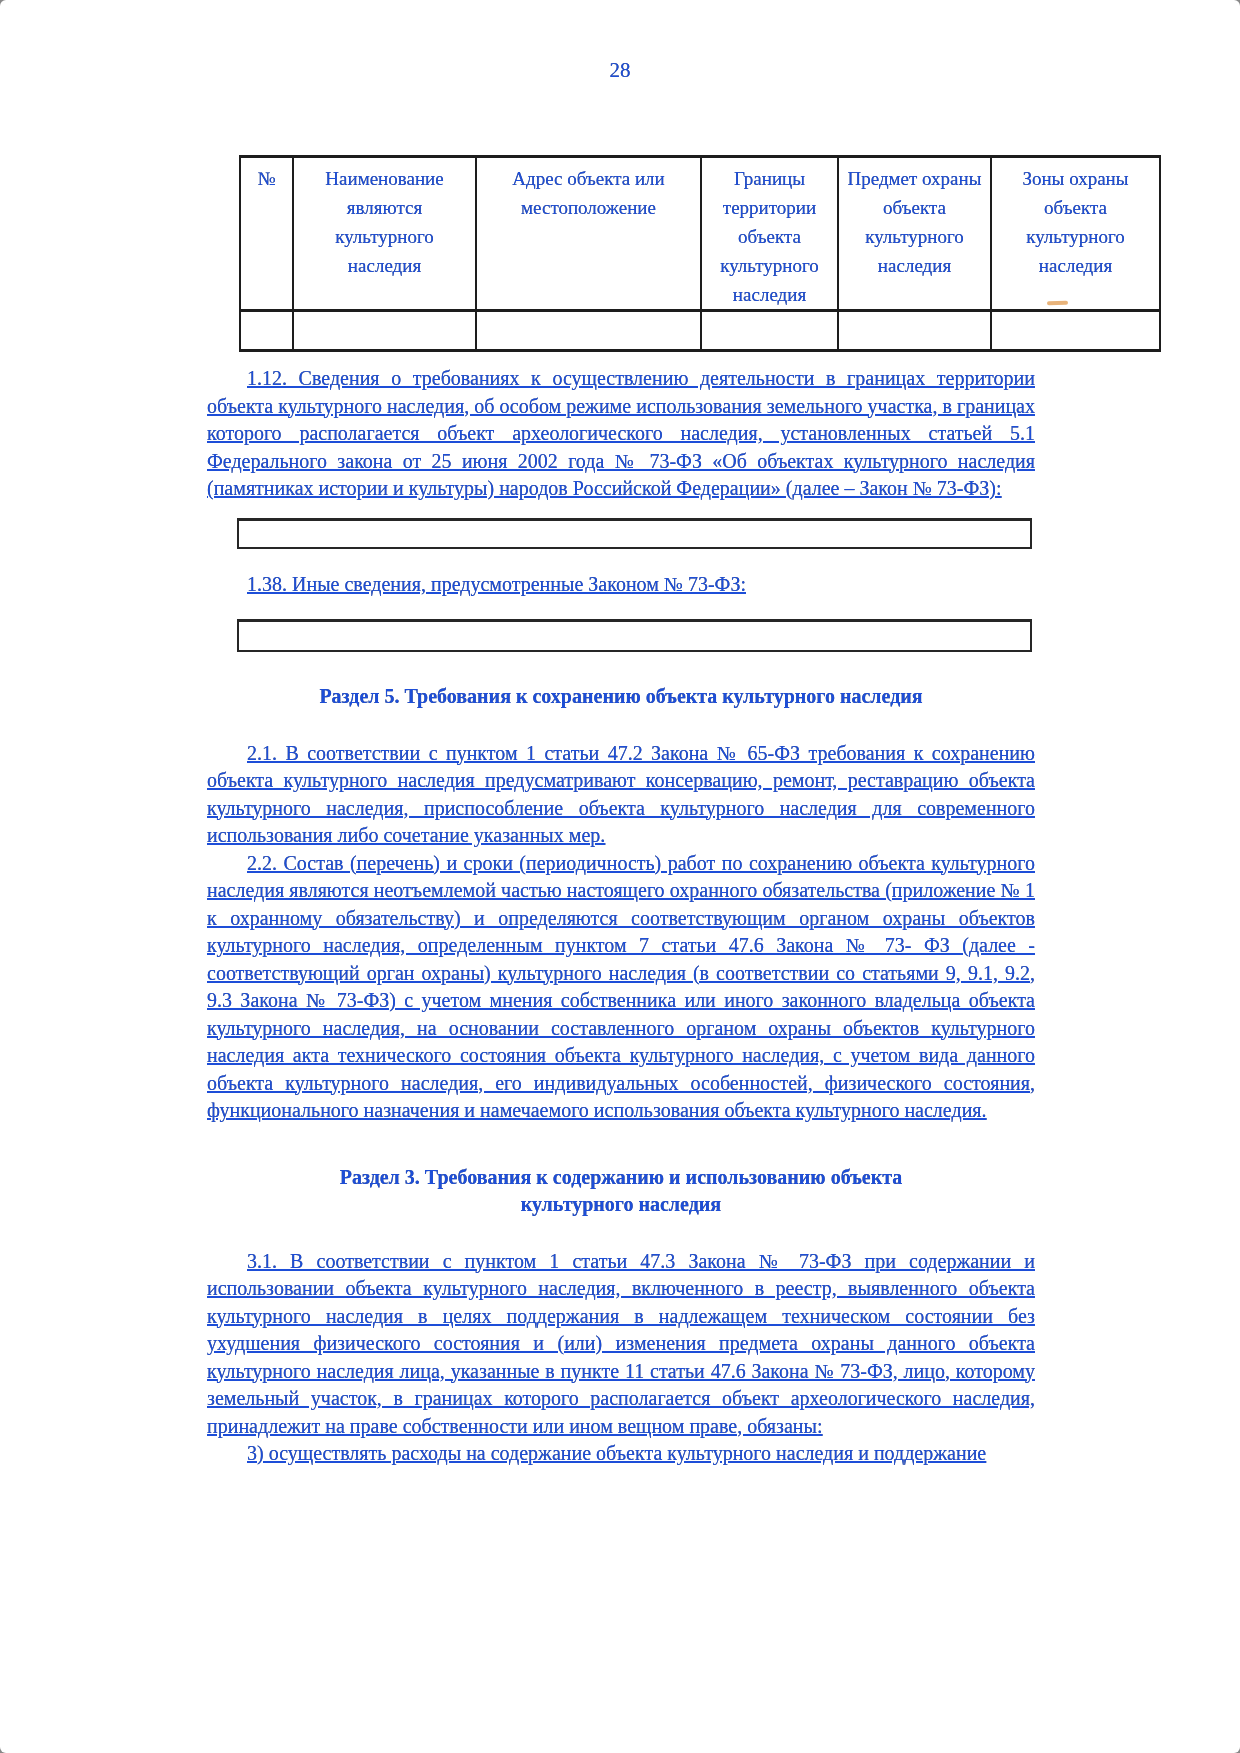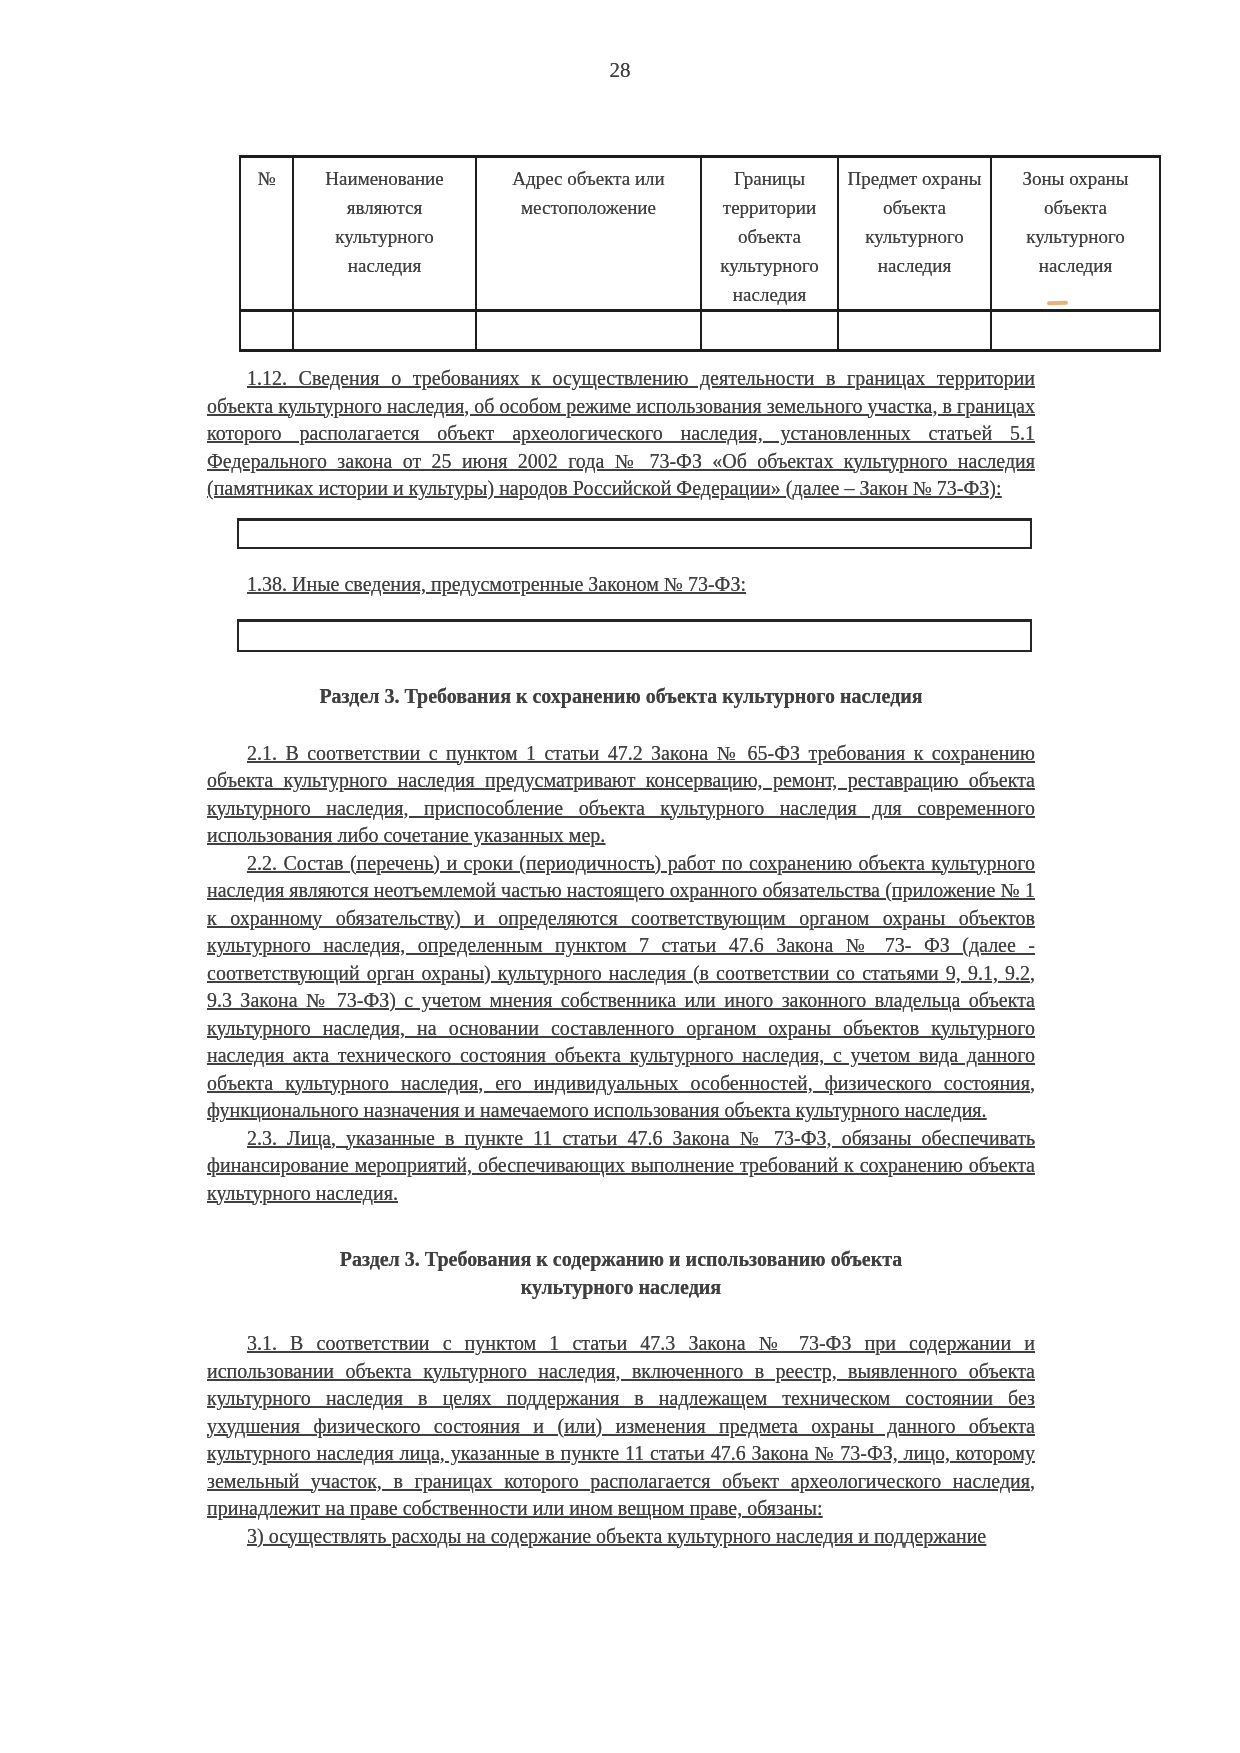--- a/index.html
+++ b/index.html
@@ -3,23 +3,24 @@
 <meta charset="utf-8">
 <style>
   html, body { margin: 0; padding: 0; background: #888; }
   .page {
     position: relative;
     width: 1240px;
     height: 1753px;
     margin: 0 auto;
     background: #ffffff;
     font-family: "Liberation Serif", "DejaVu Serif", serif;
-    color: #404040;
+    color: #1d4ed8;
     overflow: hidden;
     text-shadow: 0 0 0.6px rgba(10,10,10,0.65);
+    border-radius: 6px;
   }
   .page-number {
     padding-top: 57px;
     text-align: center;
     font-size: 21px;
     line-height: 26px;
   }
   
   table.heritage {
     border-collapse: collapse;
@@ -135,26 +136,25 @@
   </div>
 
   <div class="field-box"></div>
 
   <div class="textblock">
     <p class="para-113">1.38. Иные сведения, предусмотренные Законом № 73-ФЗ:</p>
   </div>
 
   <div class="field-box second"></div>
 
-  <h2 class="section-heading section-2">Раздел 3. Требования к сохранению объекта культурного наследия</h2>
+  <h2 class="section-heading section-2">Раздел 5. Требования к сохранению объекта культурного наследия</h2>
 
   <div class="textblock after-heading">
     <p>2.1. В соответствии с пунктом 1 статьи 47.2 Закона № 65-ФЗ требования к сохранению объекта культурного наследия предусматривают консервацию, ремонт, реставрацию объекта культурного наследия, приспособление объекта культурного наследия для современного использования либо сочетание указанных мер.</p>
     <p>2.2. Состав (перечень) и сроки (периодичность) работ по сохранению объекта культурного наследия являются неотъемлемой частью настоящего охранного обязательства (приложение № 1 к охранному обязательству) и определяются соответствующим органом охраны объектов культурного наследия, определенным пунктом 7 статьи 47.6 Закона № 73- ФЗ (далее - соответствующий орган охраны) культурного наследия (в соответствии со статьями 9, 9.1, 9.2, 9.3 Закона № 73-ФЗ) с учетом мнения собственника или иного законного владельца объекта культурного наследия, на основании составленного органом охраны объектов культурного наследия акта технического состояния объекта культурного наследия, с учетом вида данного объекта культурного наследия, его индивидуальных особенностей, физического состояния, функционального назначения и намечаемого использования объекта культурного наследия.</p>
-    <p>2.3. Лица, указанные в пункте 11 статьи 47.6 Закона № 73-ФЗ, обязаны обеспечивать финансирование мероприятий, обеспечивающих выполнение требований к сохранению объекта культурного наследия.</p>
   </div>
 
   <h2 class="section-heading section-3"><span class="inner">Раздел 3. Требования к содержанию и использованию объекта культурного наследия</span></h2>
 
   <div class="textblock after-heading">
     <p>3.1. В соответствии с пунктом 1 статьи 47.3 Закона № 73-ФЗ при содержании и использовании объекта культурного наследия, включенного в реестр, выявленного объекта культурного наследия в целях поддержания в надлежащем техническом состоянии без ухудшения физического состояния и (или) изменения предмета охраны данного объекта культурного наследия лица, указанные в пункте 11 статьи 47.6 Закона № 73-ФЗ, лицо, которому земельный участок, в границах которого располагается объект археологического наследия, принадлежит на праве собственности или ином вещном праве, обязаны:</p>
     <p>3) осуществлять расходы на содержание объекта культурного наследия и поддержание</p>
   </div>
 
 </div>

